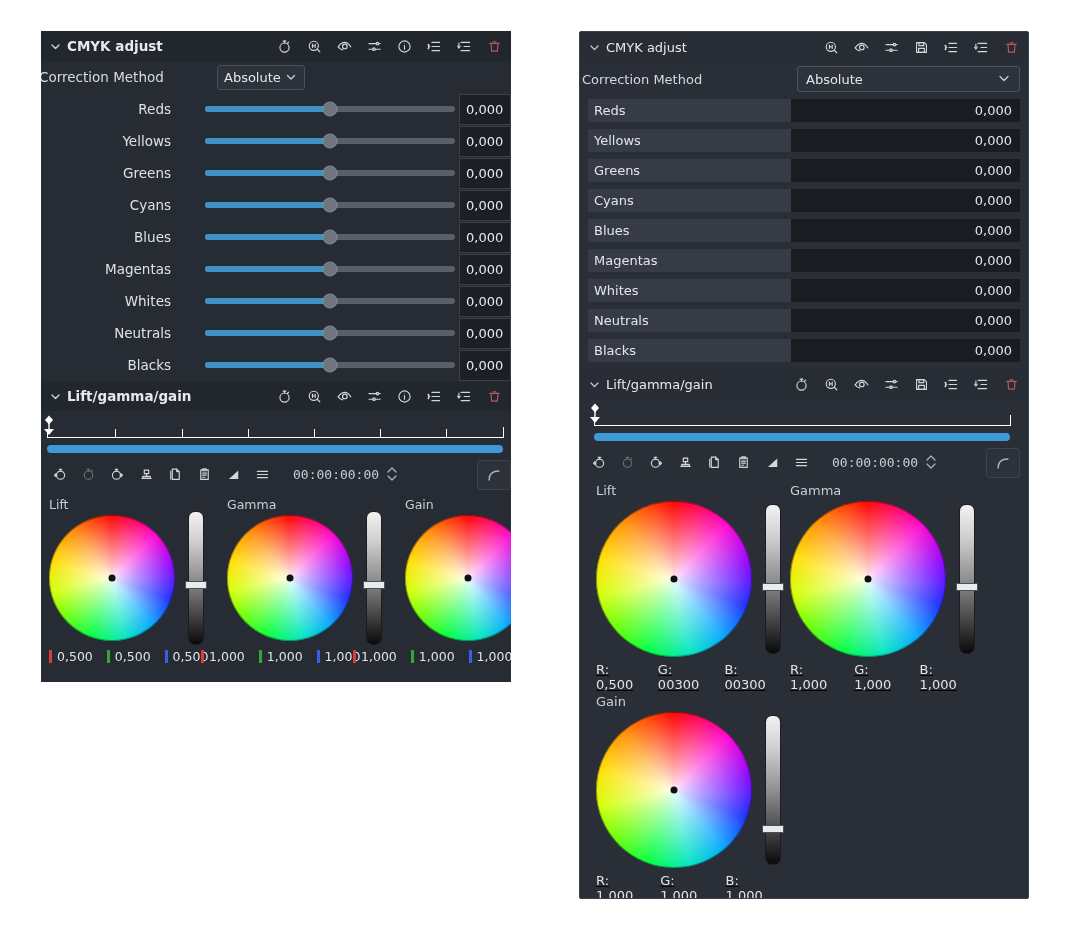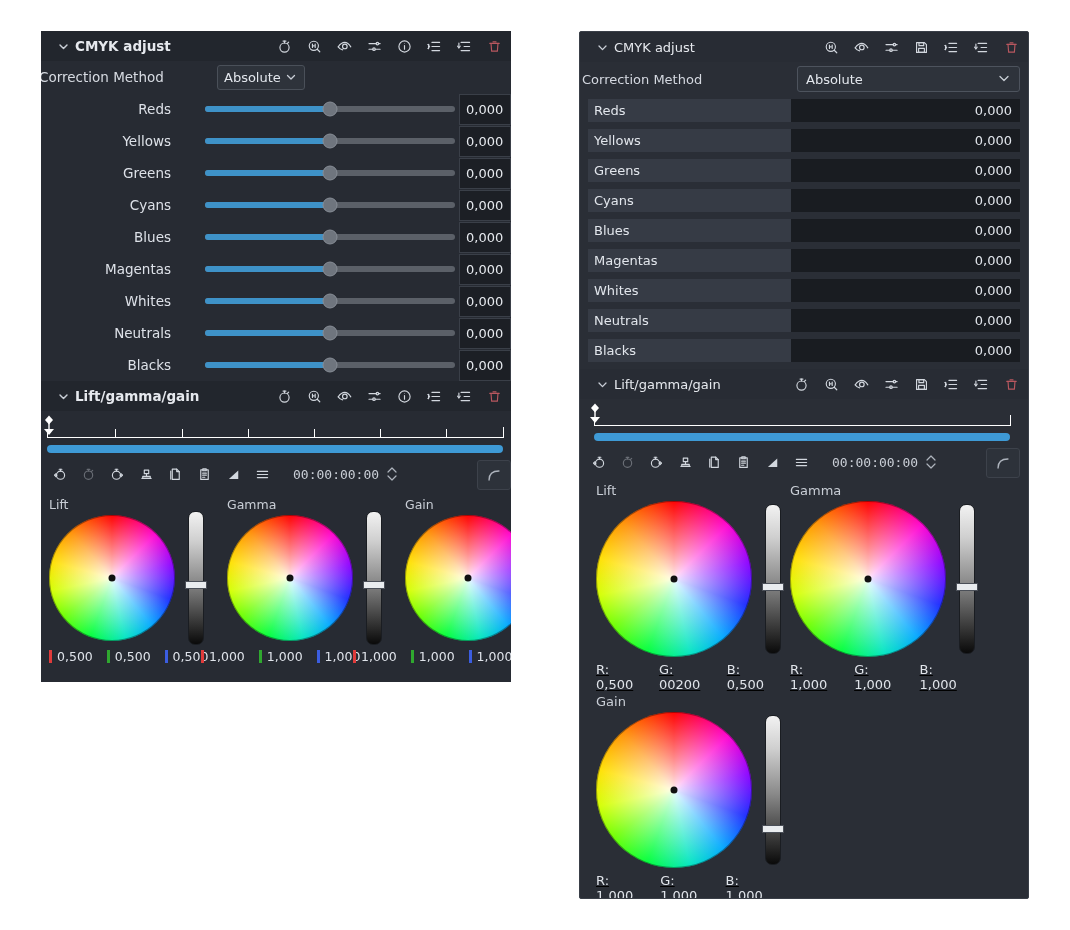--- a/index.html
+++ b/index.html
@@ -13,21 +13,21 @@
 
   
   .panel { position: absolute; background: #262a31; }
   #panel-left  { left: 41px;  top: 31px;  width: 470px; height: 651px; background:#272b33; overflow:hidden; }
   #panel-right { left: 579px; top: 31px;  width: 450px; height: 868px; background:#2a2e36;
                  border: 1px solid #3a3f48; border-radius: 2px; overflow:hidden; }
 
   
   .sec-header {
     display: flex; align-items: center;
-    height: 30px; padding: 0 8px 0 14px;
+    height: 30px; padding: 0 8px 0 6px;
     background: #22262d;
   }
   #panel-left .sec-header { background:#22262d; }
   #panel-right .sec-header { background:#282c34; }
   .chev {
     width: 16px; height: 16px; flex: 0 0 16px;
     display: flex; align-items: center; justify-content: center;
     margin-right: 4px;
   }
   .chev svg { display:block; }
@@ -945,24 +945,24 @@
                   <span class="vtrack"></span>
                   <span class="vhandle" style="top:55%"></span>
                 </div>
               </div>
             </div>
             <div class="rgbline text-style">
               <span class="rgbitem">
                 <span class="rgbtxt">R: 0,500</span>
               </span>
               <span class="rgbitem">
-                <span class="rgbtxt">G: 00200</span>
+                <span class="rgbtxt">G: 00300</span>
               </span>
               <span class="rgbitem">
-                <span class="rgbtxt">B: 0,500</span>
+                <span class="rgbtxt">B: 00300</span>
               </span>
             </div>
           </div>
           <div style="width: 194px;">
             <div class="wcell" style="margin-right: 0px;">
               <div class="wname">Gamma</div>
               <div class="wheel-row">
                 <div class="wheel" style="width: 156px; height: 156px;">
                   <span class="ctr"></span>
                 </div>

